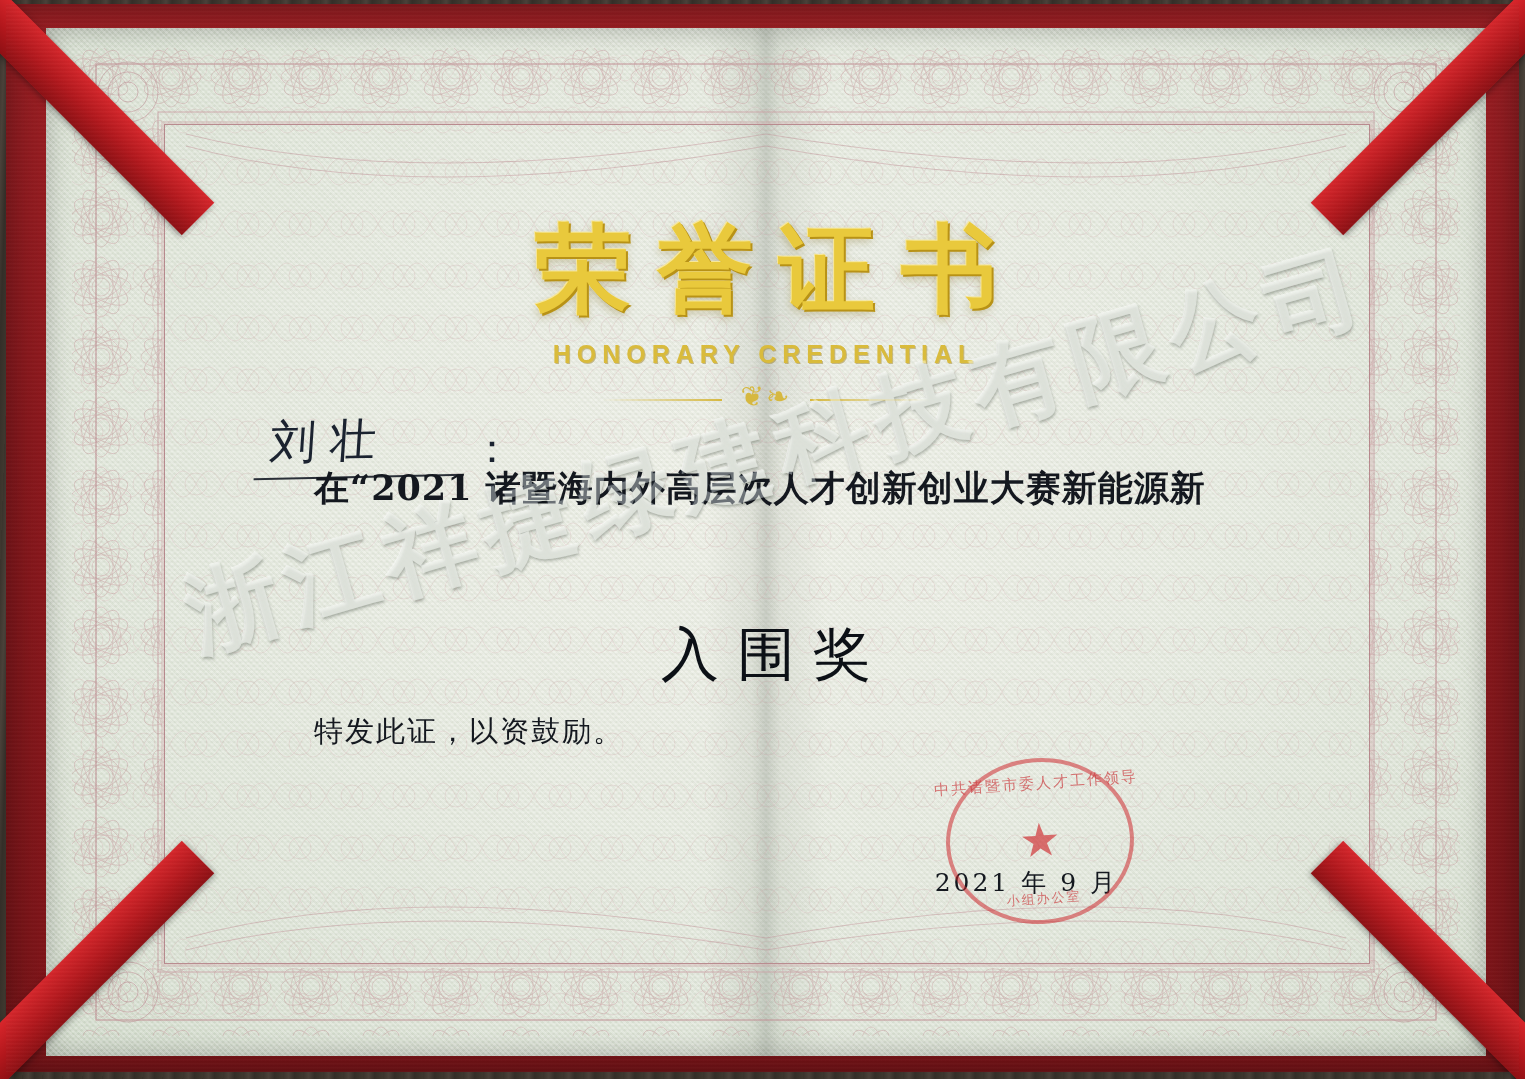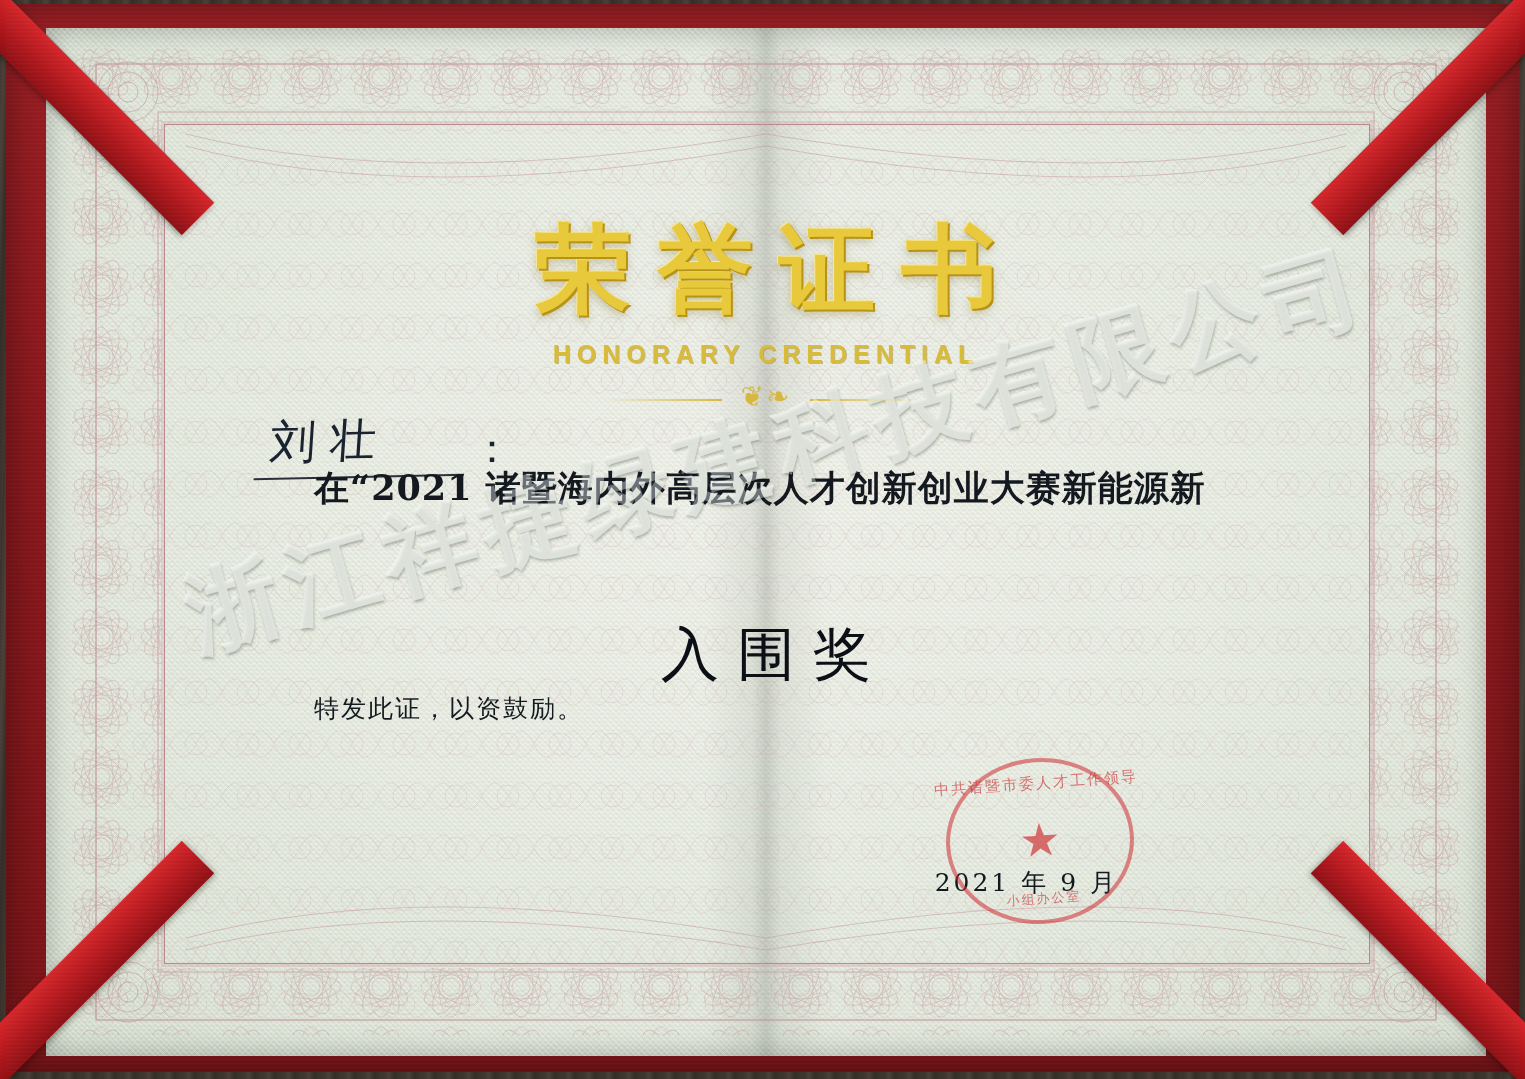--- a/index.html
+++ b/index.html
@@ -212,24 +212,24 @@
     font-family: "DejaVu Serif", serif;
     font-weight: normal;
     font-size: 58px;
     letter-spacing: 18px;
     text-indent: 18px;
     color: #0c1016;
   }
 
   .closing {
     position: absolute;
-    top: 664px;
+    top: 684px;
     left: 268px;
     font-family: "DejaVu Serif", serif;
-    font-size: 25px;
+    font-size: 29px;
     letter-spacing: 2px;
     color: #14181f;
   }
 
   .issuer {
     position: absolute;
     top: 775px;
     right: 128px;
     font-family: "DejaVu Serif", serif;
     font-size: 33px;

